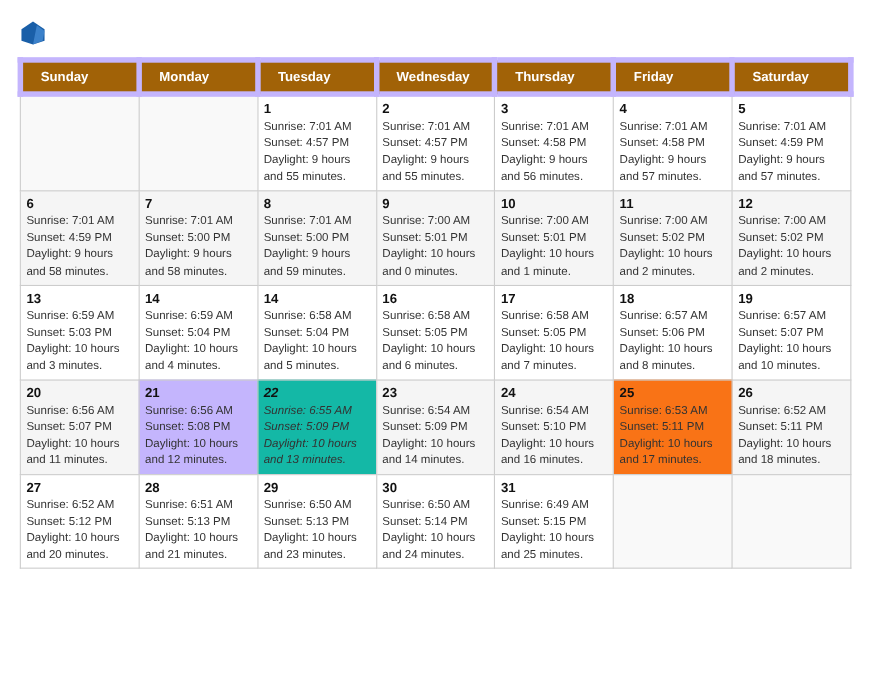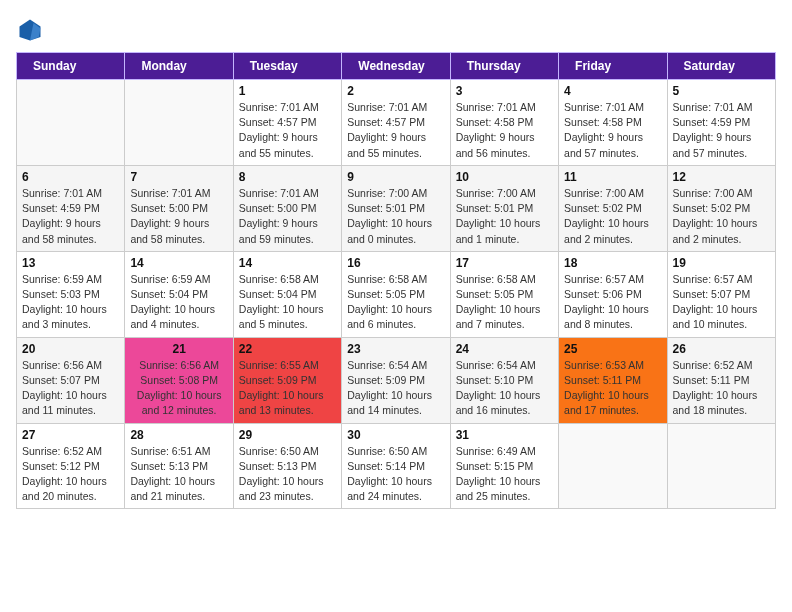--- a/index.html
+++ b/index.html
@@ -47,27 +47,27 @@
       color: #333;
       margin-top: 2px;
     }
     .calendar {
       width: 100%;
       border-collapse: collapse;
       margin-top: 8px;
       font-size: 11px;
     }
     .calendar th {
-      background-color: #4c1d95;
+      background-color: #a16207;
       color: #fff;
       padding: 6px 16px;
       text-align: left;
       font-size: 12px;
       font-weight: bold;
-      border: 1px solid #c4b5fd;
+      border: 5px solid #c4b5fd;
     }
     .calendar td {
       border: 1px solid #ccc;
       vertical-align: top;
       padding: 4px 5px;
       width: calc(100% / 7);
       min-height: 75px;
       background: #fff;
     }
     .calendar tr:nth-child(even) td {
@@ -203,25 +203,25 @@
         <td>
           <div class="day-number">19</div>
           <div class="day-info">Sunrise: 6:57 AM<br>Sunset: 5:07 PM<br>Daylight: 10 hours<br>and 10 minutes.</div>
         </td>
       </tr>
       <tr>
         <td style="background: rgb(245, 245, 245);">
           <div class="day-number">20</div>
           <div class="day-info">Sunrise: 6:56 AM<br>Sunset: 5:07 PM<br>Daylight: 10 hours<br>and 11 minutes.</div>
         </td>
-        <td style="background: #ec4899; text-align: center;">
+        <td style="background: #c4b5fd;">
           <div class="day-number">21</div>
           <div class="day-info">Sunrise: 6:56 AM<br>Sunset: 5:08 PM<br>Daylight: 10 hours<br>and 12 minutes.</div>
         </td>
-        <td style="background: #ef4444;">
+        <td style="background: #14b8a6; font-style: italic;">
           <div class="day-number">22</div>
           <div class="day-info">Sunrise: 6:55 AM<br>Sunset: 5:09 PM<br>Daylight: 10 hours<br>and 13 minutes.</div>
         </td>
         <td style="background: rgb(245, 245, 245); margin-top: 24px;">
           <div class="day-number">23</div>
           <div class="day-info">Sunrise: 6:54 AM<br>Sunset: 5:09 PM<br>Daylight: 10 hours<br>and 14 minutes.</div>
         </td>
         <td style="background: rgb(245, 245, 245); margin-top: 15px;">
           <div class="day-number">24</div>
           <div class="day-info">Sunrise: 6:54 AM<br>Sunset: 5:10 PM<br>Daylight: 10 hours<br>and 16 minutes.</div>

